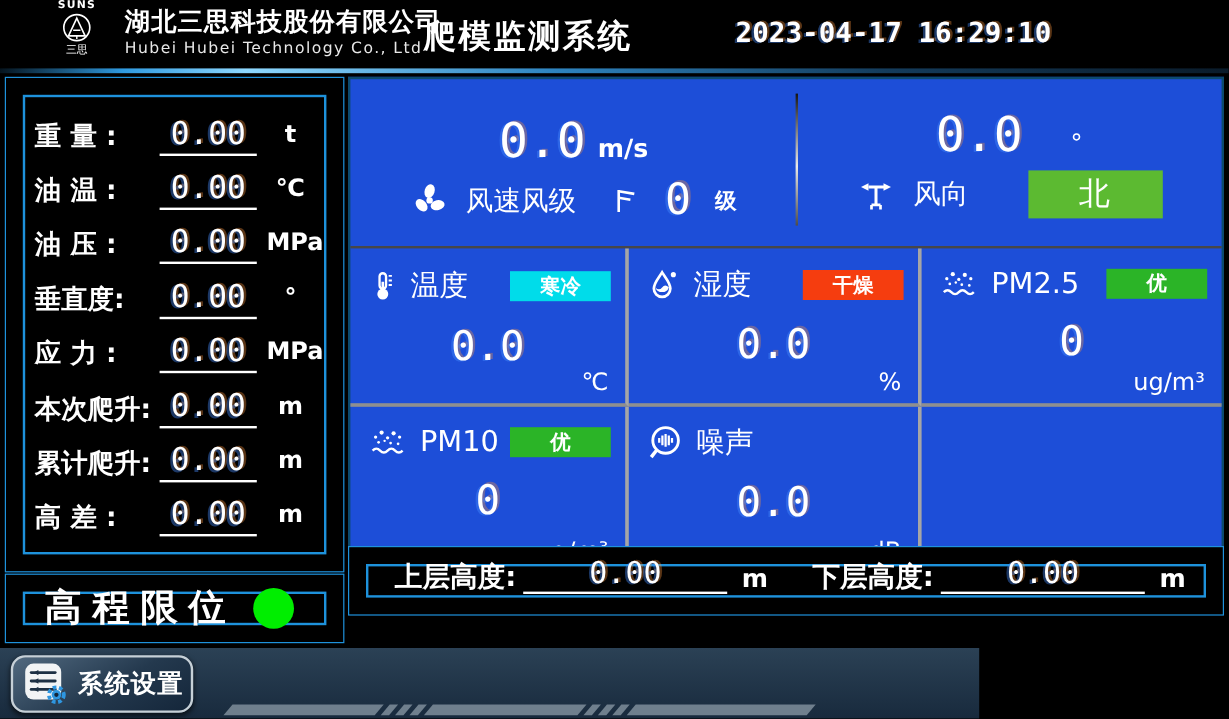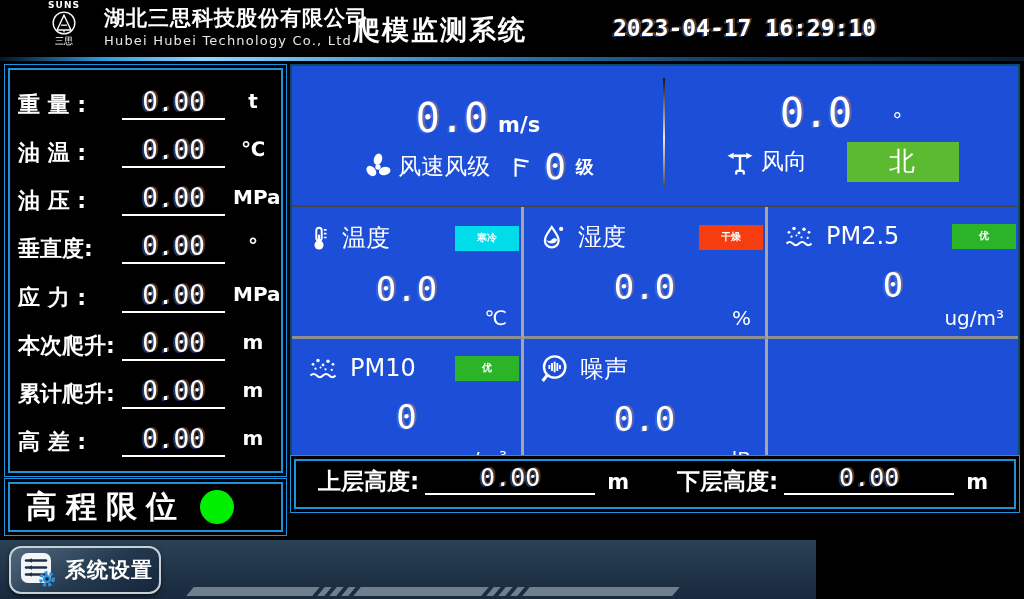--- a/index.html
+++ b/index.html
@@ -14,57 +14,57 @@
   .company .cn{font-size:21px;font-weight:bold;letter-spacing:1px;line-height:26px;}
   .company .en{font-size:13px;letter-spacing:1.2px;color:#e8e8e8;line-height:20px;}
   .title{position:absolute;left:353px;top:12px;font-size:27px;font-weight:bold;letter-spacing:2px;}
   .datetime{position:absolute;left:613px;top:15px;font-size:23px;font-weight:bold;font-family:"DejaVu Sans Mono",monospace;}
   #header-line{position:absolute;left:0;top:57px;width:1024px;height:4px;
     background:linear-gradient(to right,#06141e 0%,#2f9ae0 10%,#8ed8ff 20%,#2e84c0 45%,#143c5c 72%,#0a1b2a 100%);}
   
   .num{font-family:"DejaVu Sans Mono",monospace;
     text-shadow:-2px 1px 0 rgba(70,140,255,.40),2px -1px 0 rgba(255,150,60,.35);}
   
-  .dbl{border:1px solid #1e92dc;padding:3px;background:#000;box-sizing:border-box;}
+  .dbl{border:1px solid #1e92dc;padding:14px;background:#000;box-sizing:border-box;}
   .dbl-in{border:2px solid #1e92dc;width:100%;height:100%;box-sizing:border-box;}
   #left-panel{position:absolute;left:4px;top:64px;width:283px;height:413px;}
   #left-panel .dbl-in{display:flex;flex-direction:column;justify-content:space-around;padding:6px 8px 10px 8px;}
   .mrow{display:flex;align-items:flex-end;height:44px;}
   .mlabel{width:104px;font-size:22px;font-weight:bold;white-space:nowrap;line-height:34px;}
   .mvalue{flex:1;text-align:center;font-size:26px;border-bottom:2px solid #fff;line-height:32px;margin:0 8px 2px 0;}
   .munit{width:40px;text-align:center;font-size:20px;font-weight:bold;line-height:34px;margin-bottom:4px;white-space:nowrap;}
   
   #main-panel{position:absolute;left:290px;top:64px;width:730px;height:413px;
     border:2px solid #0c4a6e;box-sizing:border-box;background:#1d4ed8;}
   #wind-row{position:relative;height:139px;display:flex;}
   #wind-divider{position:absolute;left:371px;top:12px;width:2px;height:110px;
     background:linear-gradient(#151515,#e9e9e9 55%,#4c4c4c);}
   .wind-half{display:flex;flex-direction:column;align-items:center;justify-content:center;}
   #wind-speed{width:372px;}
   #wind-dir{width:354px;}
   .wind-line1{display:flex;align-items:baseline;gap:10px;}
   .wind-big{font-size:40px;line-height:46px;}
   .wind-unit{font-size:21px;font-weight:bold;margin-top:28px;}
-  .wind-line2{display:flex;align-items:center;margin-top:6px;gap:4px;}
+  .wind-line2{display:flex;align-items:center;margin-top:6px;gap:14px;}
   .wind-label{font-size:23px;}
   .lvl-num{font-size:36px;line-height:40px;margin:0 6px;}
   .lvl-unit{font-size:18px;font-weight:bold;}
   .deg{font-size:20px;vertical-align:18px;margin-left:30px;}
   .dir-badge{width:112px;height:40px;margin-left:36px;display:flex;align-items:center;justify-content:center;
     font-size:26px;letter-spacing:2px;}
   
   #sensor-grid{display:grid;grid-template-columns:232px 244px 1fr;grid-template-rows:132px 1fr;
     height:270px;border-top:2px solid #474747;}
   .cell{position:relative;box-sizing:border-box;}
   .br{border-right:3px solid #a6a6a6;}
   .bb{border-bottom:3px solid #8f8f8f;}
-  .cell-head{display:flex;align-items:center;padding:14px 2px 0 14px;}
+  .cell-head{display:flex;align-items:center;padding:14px 12px 0 14px;}
   .sname{font-size:24px;margin-left:10px;}
-  .sbadge{margin-left:auto;width:64px;height:25px;display:flex;align-items:center;justify-content:center;
-    font-size:10px;font-weight:bold;}
+  .sbadge{margin-left:auto;width:84px;height:25px;display:flex;align-items:center;justify-content:center;
+    font-size:17px;font-weight:bold;}
   .sval{text-align:center;font-size:34px;margin-top:14px;line-height:40px;}
   .sunit{position:absolute;right:14px;bottom:6px;font-size:20px;}
   
   #limit-box{position:absolute;left:4px;top:478px;width:283px;height:58px;}
   #limit-box .dbl-in{display:flex;align-items:center;padding:0 16px;}
   .limit-label{font-size:31px;font-weight:bold;letter-spacing:9px;}
   .limit-dot{width:34px;height:34px;border-radius:50%;margin-left:14px;}
   #height-box{position:absolute;left:290px;top:455px;width:730px;height:58px;}
   #height-box .dbl-in{display:flex;align-items:center;}
   .hgroup{display:flex;align-items:flex-end;flex:1;padding:0 14px 8px 22px;}

